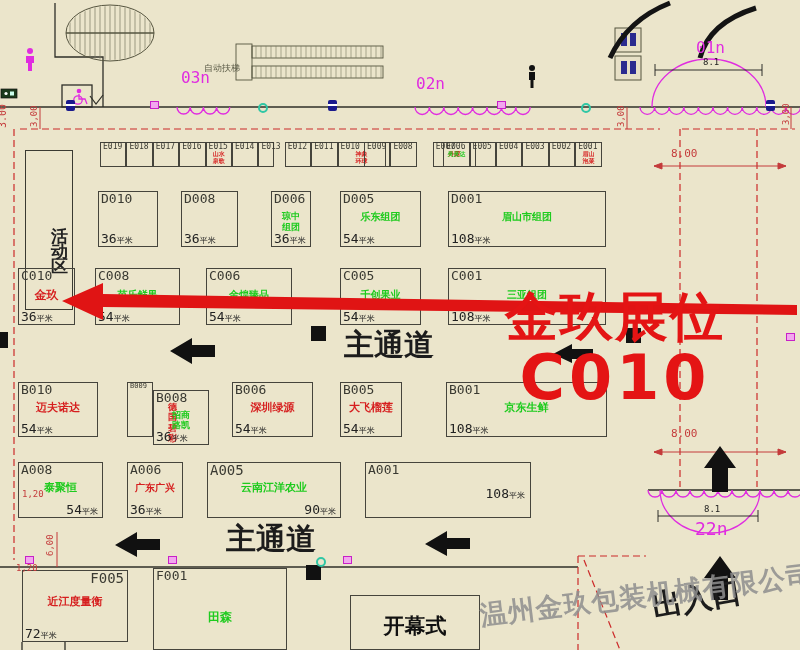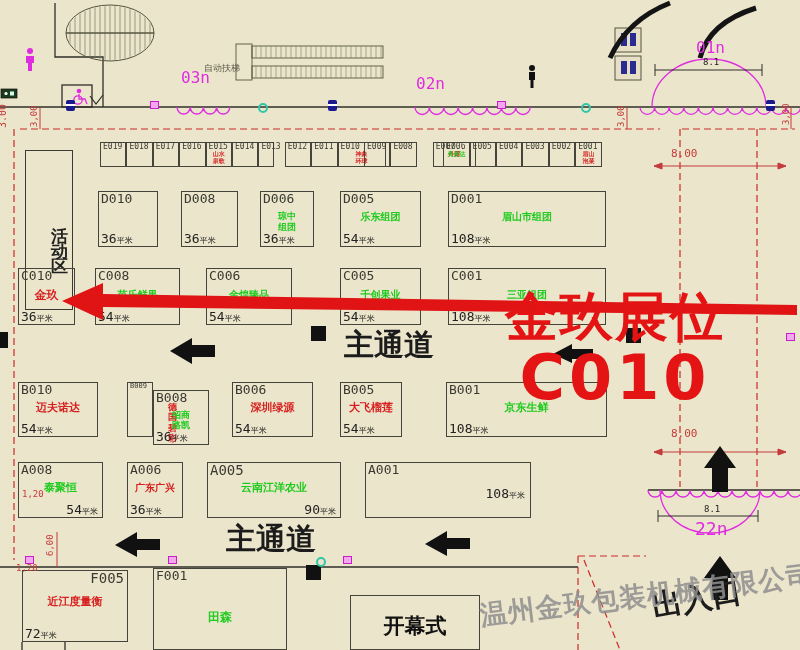--- a/index.html
+++ b/index.html
@@ -246,21 +246,21 @@
 泡菜</div>
       </div>
       <div class="booth" style="left: 98px; top: 191px; width: 60px; height: 56px;">
         <span class="bid" style="font-size: 13px;">D010</span>
         <div class="barea" style="font-size: 13px;"><span>36</span><span class="unit">平米</span></div>
       </div>
       <div class="booth" style="left: 181px; top: 191px; width: 57px; height: 56px;">
         <span class="bid" style="font-size: 13px;">D008</span>
         <div class="barea" style="font-size: 13px;"><span>36</span><span class="unit">平米</span></div>
       </div>
-      <div class="booth" style="left: 260px; top: 191px; width: 54px; height: 56px;">
+      <div class="booth" style="left: 271px; top: 191px; width: 40px; height: 56px;">
         <span class="bid" style="font-size: 13px;">D006</span>
         <div class="bname" style="font-size: 9px; color: rgb(30, 203, 30); top: 36%;">琼中
 组团</div>
         <div class="barea" style="font-size: 13px;"><span>36</span><span class="unit">平米</span></div>
       </div>
       <div class="booth" style="left: 340px; top: 191px; width: 81px; height: 56px;">
         <span class="bid" style="font-size: 13px;">D005</span>
         <div class="bname" style="font-size: 10px; color: rgb(30, 203, 30); top: 36%;">乐东组团</div>
         <div class="barea" style="font-size: 13px;"><span>54</span><span class="unit">平米</span></div>
       </div>

